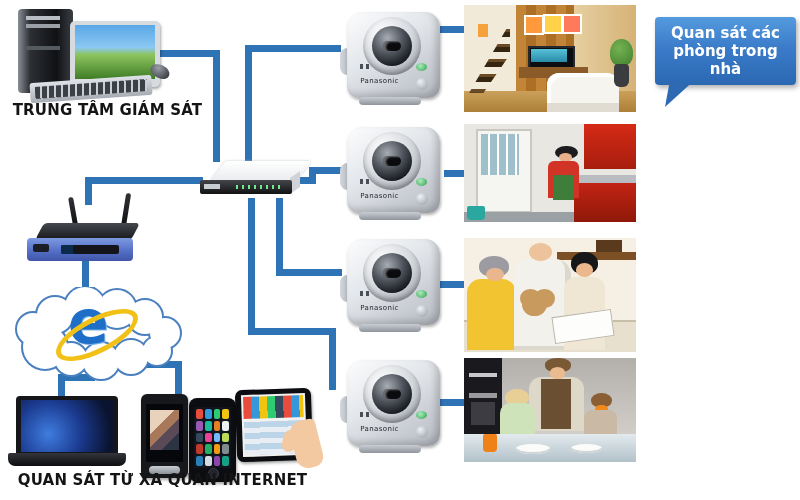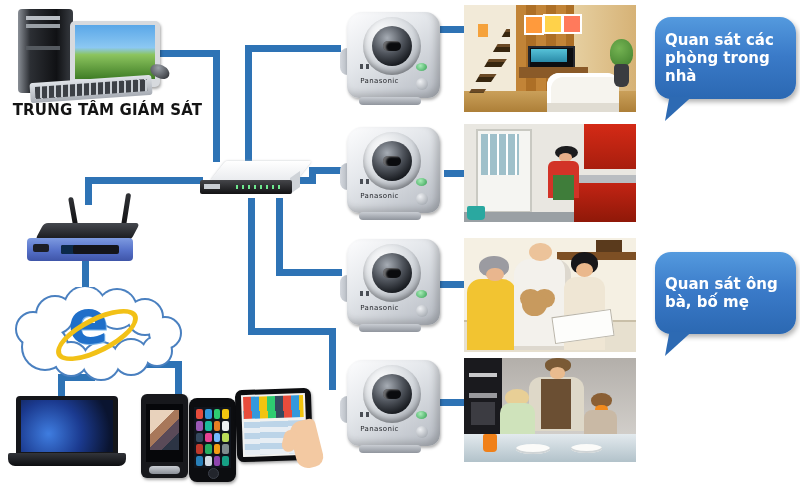--- a/index.html
+++ b/index.html
@@ -224,23 +224,23 @@
   .p4-boy-hair{left:74%;top:34%;width:12%;height:14%;border-radius:50%;background:#8a5f34;}
   .p4-juice{left:76%;top:45%;width:8%;height:10%;border-radius:40%;background:#f08a1e;}
   .p4-boy-body{left:70%;top:50%;width:19%;height:24%;border-radius:8px 8px 0 0;background:#c9b9a5;}
   .p4-table{left:0;right:0;bottom:0;height:27%;background:linear-gradient(#e3eaee,#b2c2ca);}
   .p4-plate1{left:30%;bottom:8%;width:20%;height:9%;border-radius:50%;background:#fbfbf9;
     box-shadow:inset 0 -2px 0 #cfd4d6;}
   .p4-plate2{left:62%;bottom:9%;width:18%;height:8%;border-radius:50%;background:#fbfbf9;
     box-shadow:inset 0 -2px 0 #cfd4d6;}
   .p4-cup{left:11%;bottom:10%;width:8%;height:17%;border-radius:2px 2px 4px 4px;background:#f08018;}
   
-  .bubble{position:absolute;left:655px;width:141px;height:82px;border-radius:16px;z-index:2;
+  .bubble{position:absolute;left:655px;width:141px;height:68px;border-radius:4px;z-index:2;
     background:linear-gradient(180deg,#549ade 0%,#3a7ac8 48%,#2b68b2 100%);
-    color:#ffffff;font-weight:bold;font-size:15px;line-height:1.22;
+    color:#ffffff;font-weight:bold;font-size:15px;line-height:1.22;text-align:center;
     display:flex;align-items:center;justify-content:center;padding:6px 10px;box-sizing:border-box;
     box-shadow:2px 3px 5px rgba(0,0,0,.3);}
   .bubble::after{content:"";position:absolute;left:10px;bottom:-22px;width:44px;height:24px;
     background:#2d6ab3;clip-path:polygon(10% 0,60% 0,0 100%);}
   .b1{top:17px;} .b2{top:131px;} .b3{top:252px;} .b4{top:368px;}
 </style>
 </head>
 <body>
 
 <div id="stage">
@@ -365,20 +365,21 @@
     </div>
     <div class="iphone-home"></div>
   </div>
   <div class="abs tablet">
     <div class="tablet-screen">
       <div class="tablet-mosaic"></div>
       <div class="tablet-rows"></div>
     </div>
   </div>
   <div class="abs hand"></div>
+  <div class="diagram-label label-remote">QUAN SÁT TỪ XA QUAN INTERNET</div>
 
   <div class="camera cam1">
     <div class="cam-side"></div>
     <div class="cam-body"></div>
     <div class="cam-ring">
       <div class="cam-lens">
         <div class="cam-aperture"></div>
       </div>
     </div>
     <div class="cam-dots"></div>
@@ -490,17 +491,14 @@
     <div class="p4-boy-body"></div>
     <div class="p4-table"></div>
     <div class="p4-plate1"></div>
     <div class="p4-plate2"></div>
     <div class="p4-cup"></div>
   </div>
 
   <div class="bubble b1">
     <span>Quan sát các phòng trong nhà</span>
   </div>
-  <div class="bubble b3">
-    <span>Quan sát ông bà, bố mẹ</span>
-  </div>
 
 </div>
 
 </body></html>

